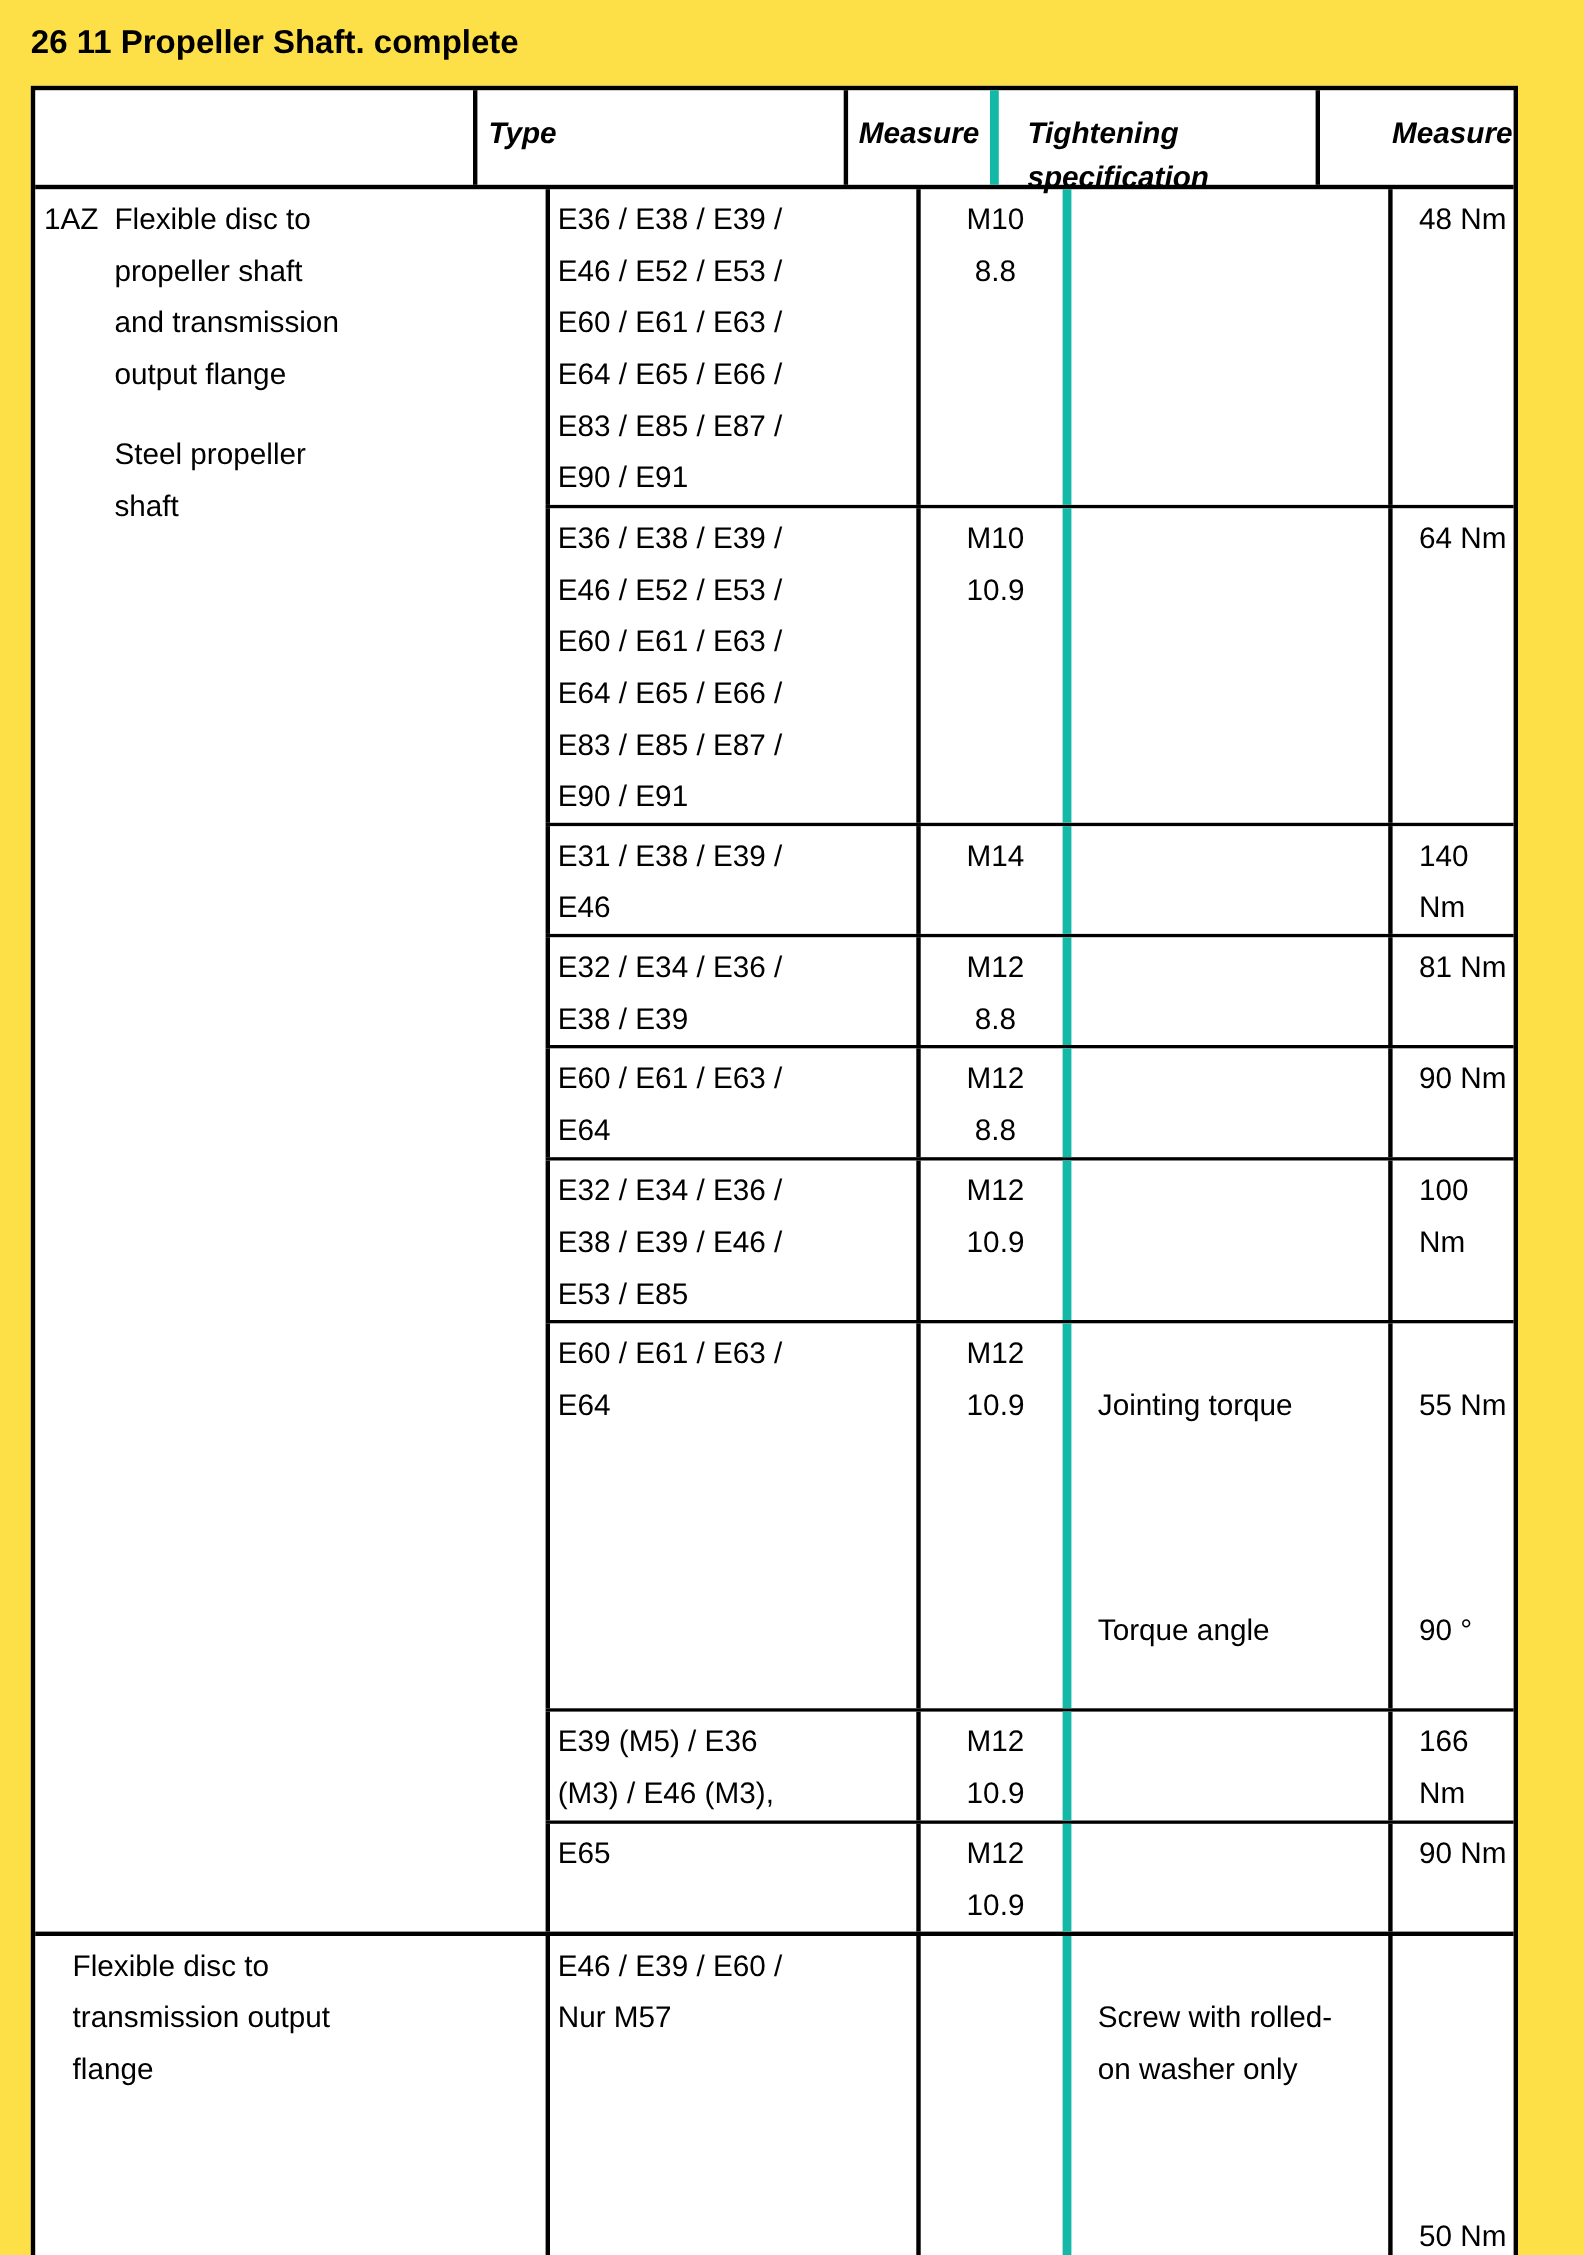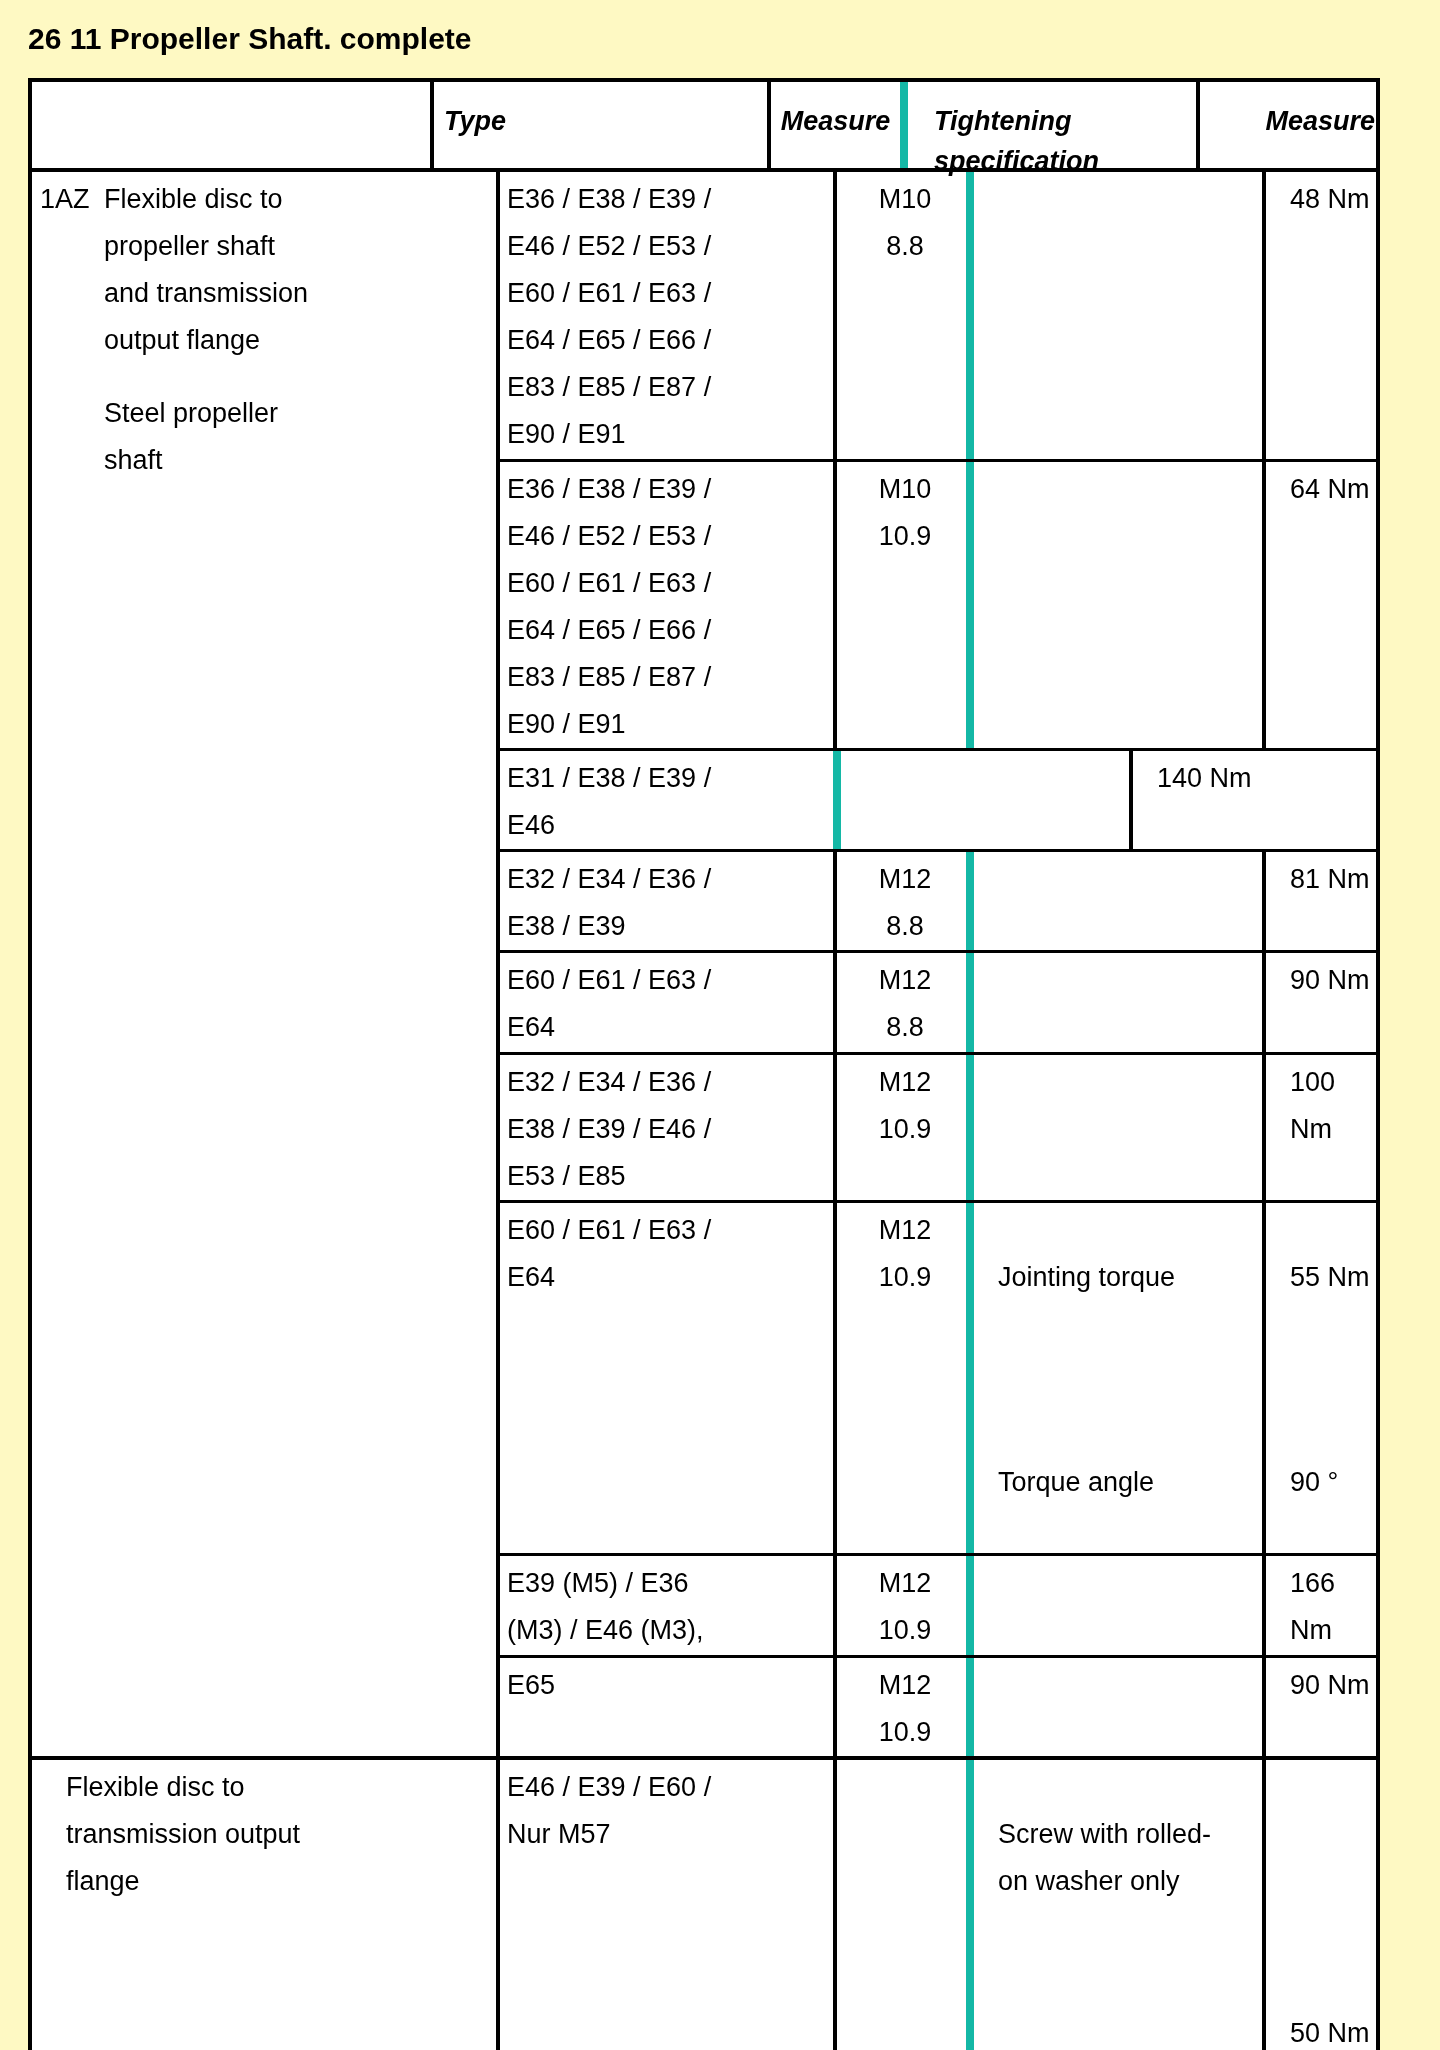--- a/index.html
+++ b/index.html
@@ -1,21 +1,21 @@
 <!DOCTYPE html>
 <html><head>
 <meta charset="utf-8">
 <style>
   * { box-sizing: border-box; margin: 0; padding: 0; }
   html,body { background:#ffffff; }
   .page {
     position: relative;
     width: 1440px;
     height: 2050px;
-    background: #fef9c3;
+    background: #fde047;
     overflow: hidden;
     font-family: "Liberation Sans", sans-serif;
     color: #000;
   }
   .doc-title {
     position: absolute;
     left: 28px;
     top: 22px;
     font-size: 30px;
     font-weight: bold;
@@ -127,20 +127,21 @@
 E90 / E91</div>
           <div class="cell c2 t-thread">M10
 10.9</div>
           <div class="cell c3 t-spec"></div>
           <div class="cell c4 t-measure">64 Nm</div>
         </div>
 
         <div class="drow" style="min-height:95px">
           <div class="cell c1 t-type">E31 / E38 / E39 /
 E46</div>
+          <div class="cell c2 t-thread">M14</div>
           <div class="cell c3 t-spec"></div>
           <div class="cell c4 t-measure">140 Nm</div>
         </div>
 
         <div class="drow" style="min-height:100px">
           <div class="cell c1 t-type">E32 / E34 / E36 /
 E38 / E39</div>
           <div class="cell c2 t-thread">M12
 8.8</div>
           <div class="cell c3 t-spec"></div>

